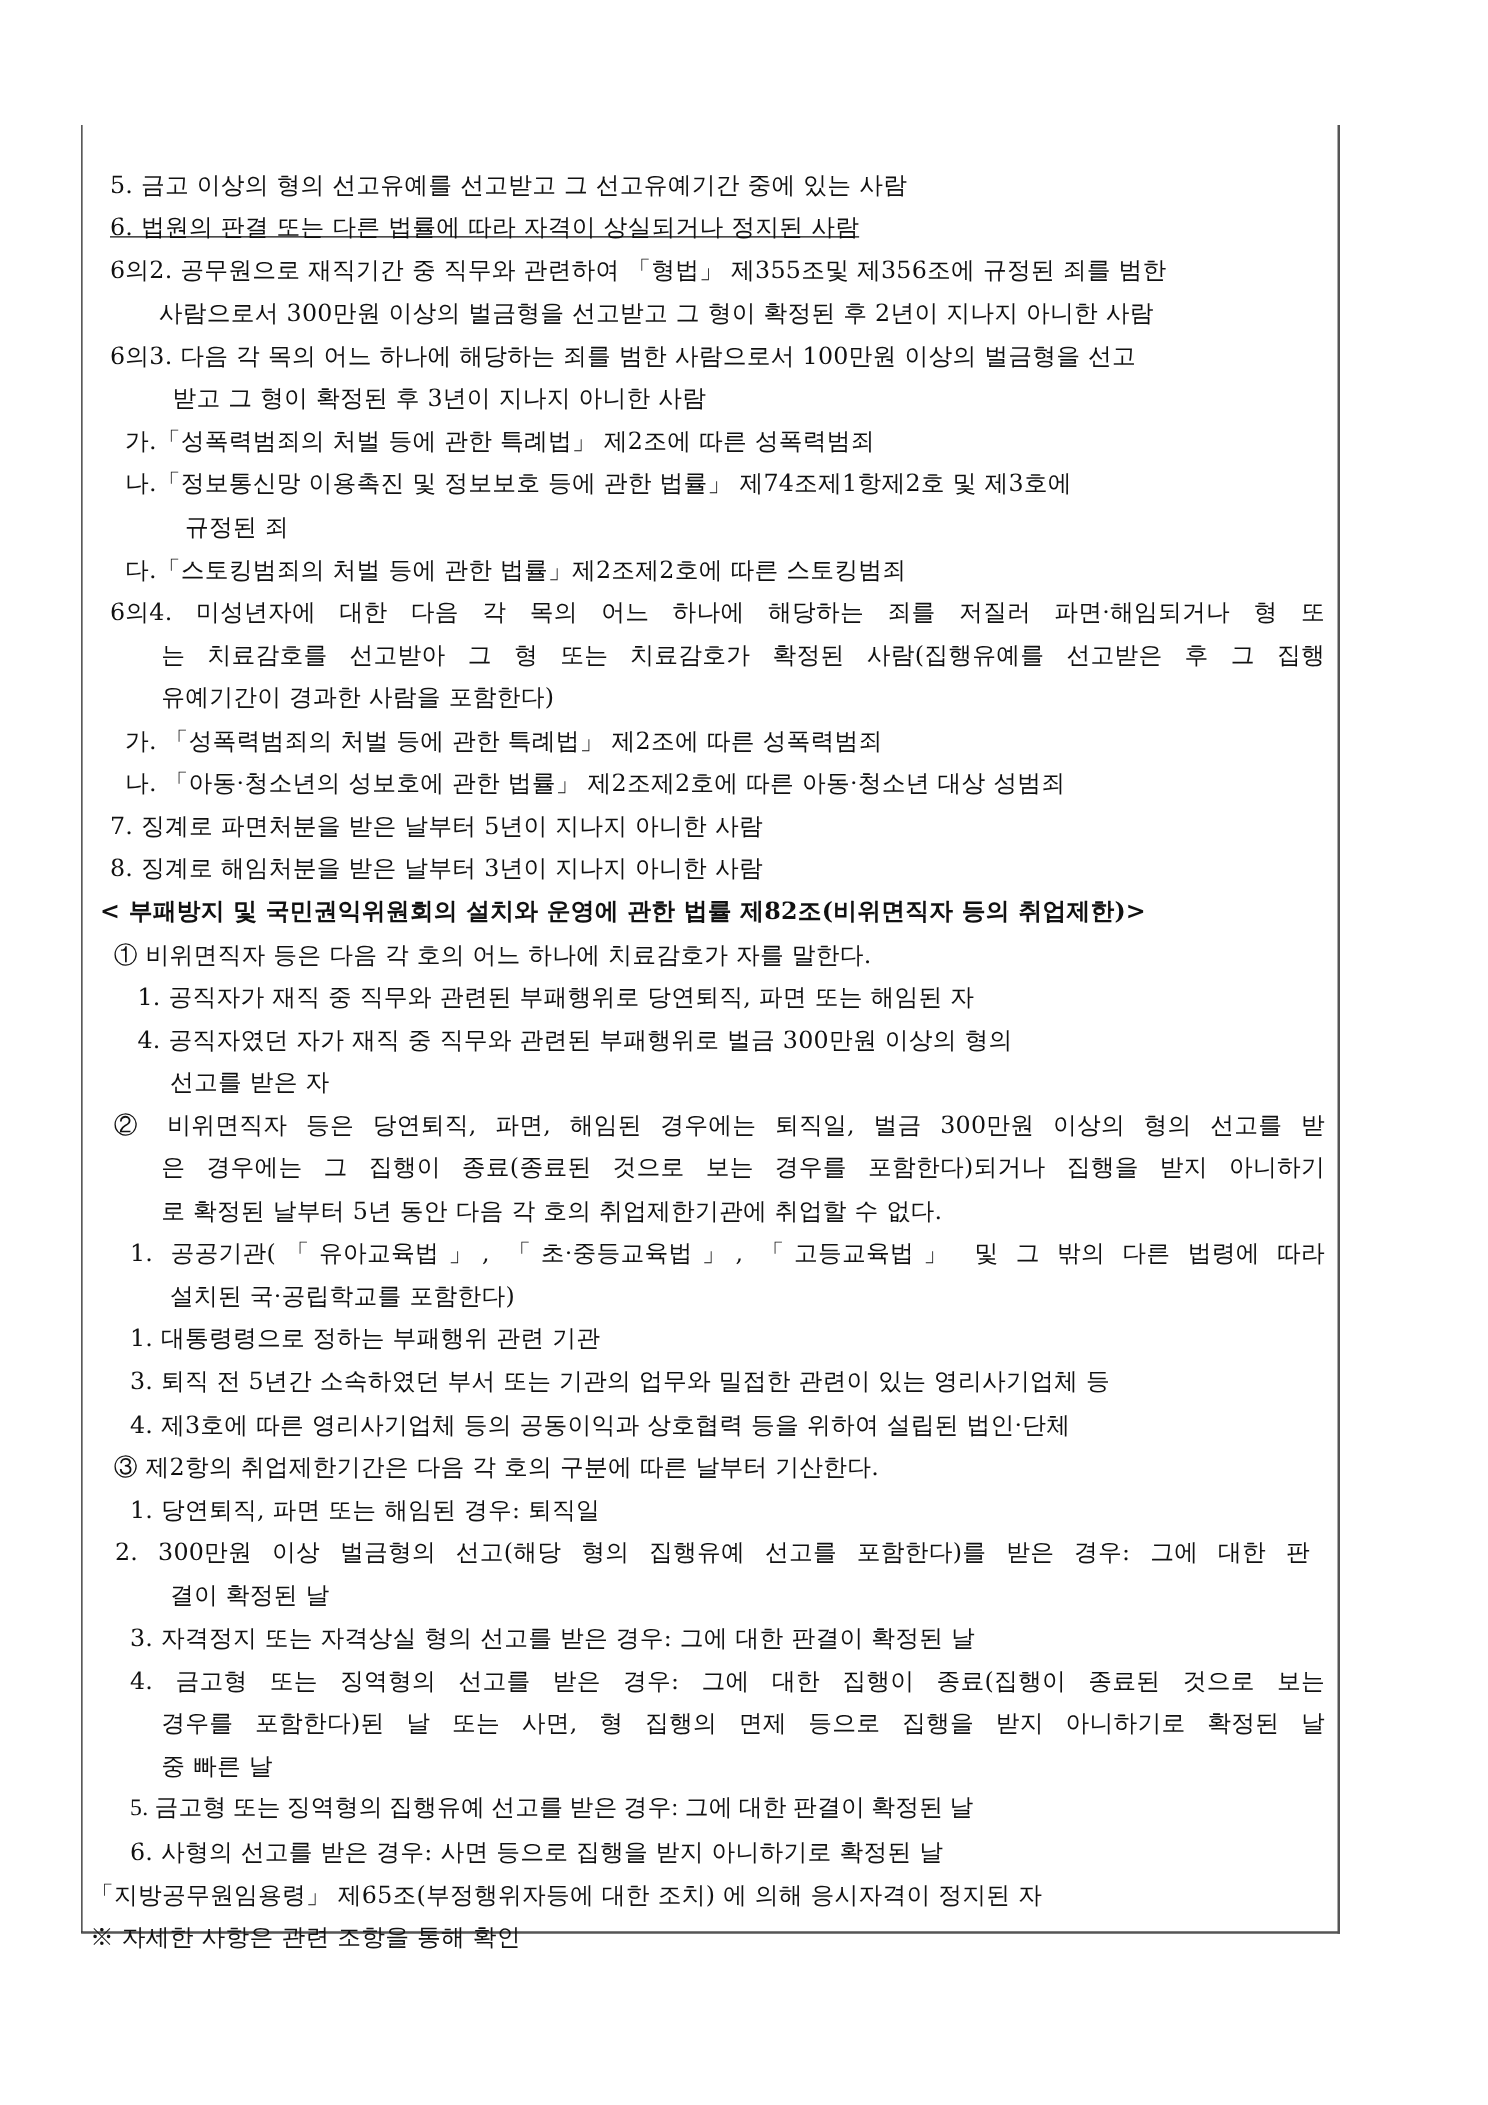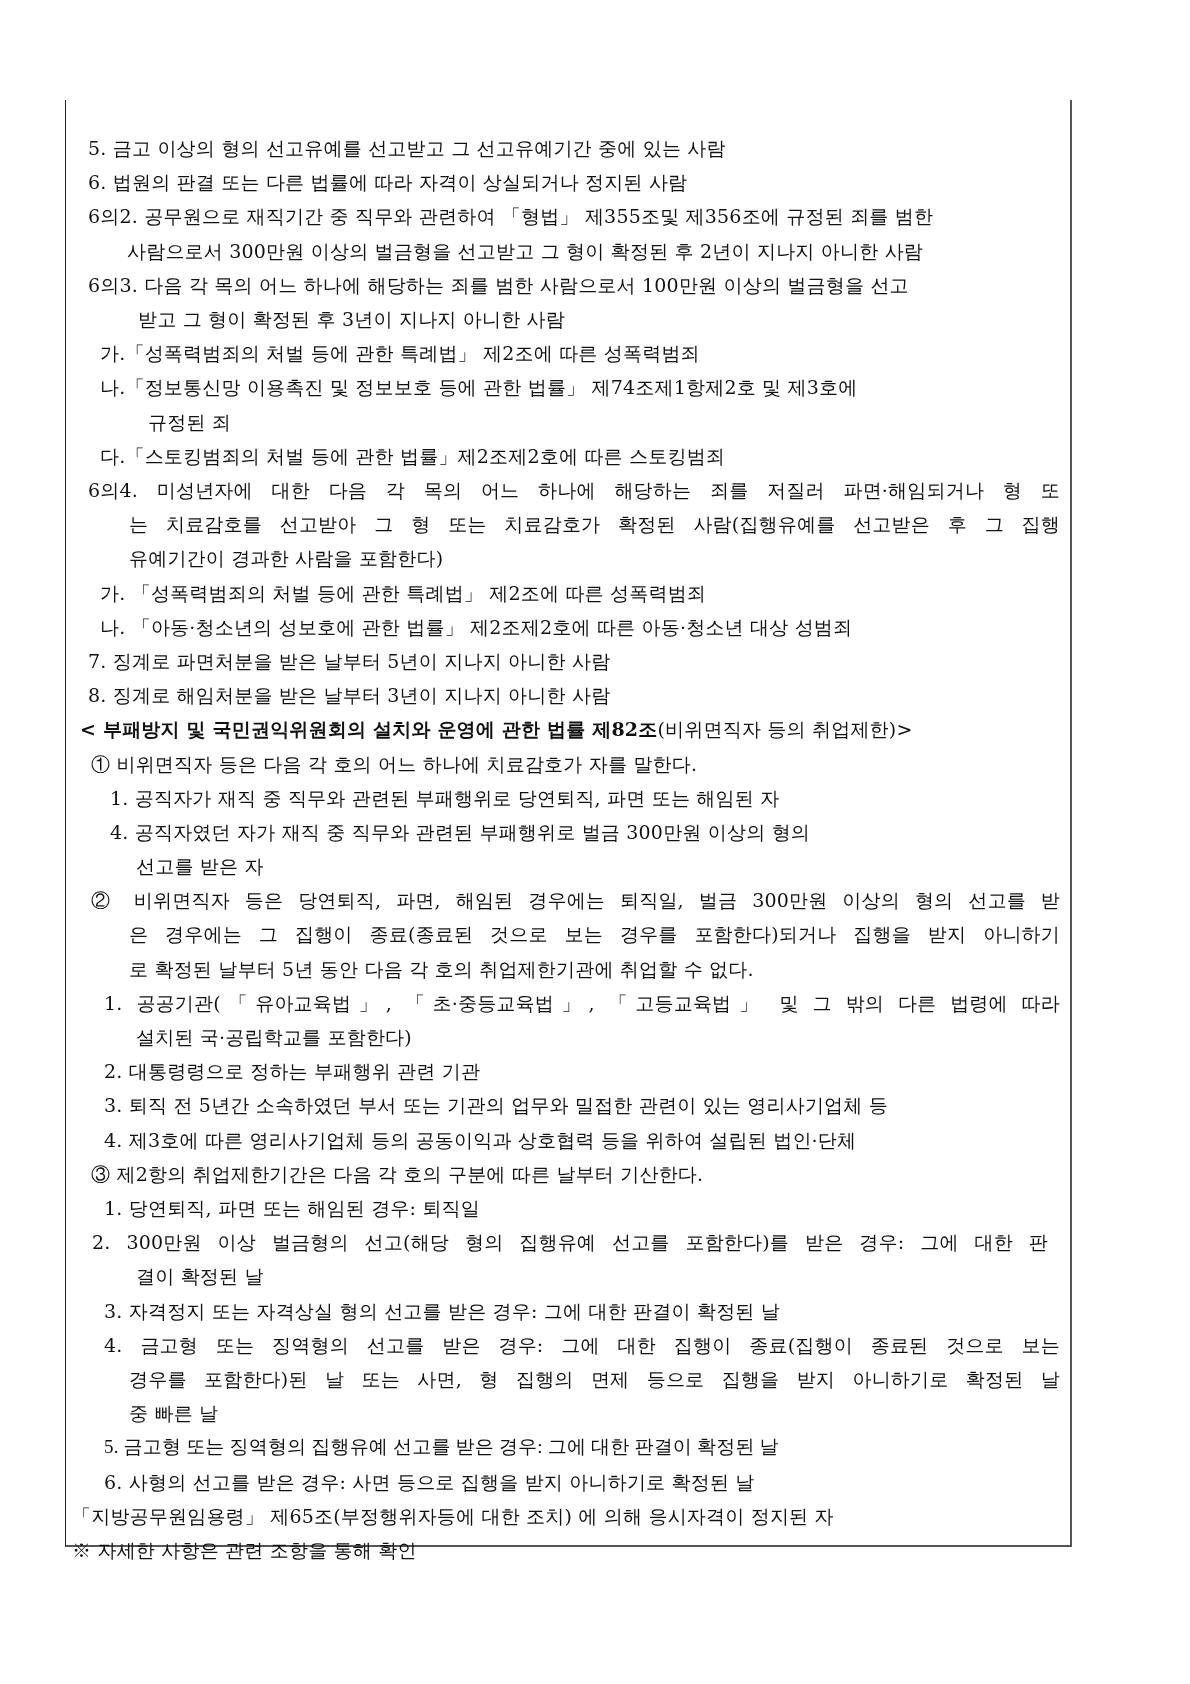--- a/index.html
+++ b/index.html
@@ -3,29 +3,29 @@
 <meta charset="utf-8">
 <style>
   html, body { margin:0; padding:0; background:#ffffff; }
   body { width:1190px; height:1684px; position:relative; overflow:hidden;
          font-family:"DejaVu Serif", "Liberation Serif", serif; color:#111; }
   .box { position:absolute; left:65px; top:100px; width:1007px; height:1447px;
          border-left:1.5px solid #222; border-right:2px solid #555; border-bottom:2px solid #555; box-sizing:border-box; }
   .line { position:absolute; white-space:nowrap; font-size:19px; line-height:28px; letter-spacing:0.2px;margin-top:31px; }
   .justify { text-align:justify; text-align-last:justify; white-space:normal; }
   .bold { font-weight:bold; }
-  .normal { font-weight:normal; }
+  .normal { font-weight:bold; }
 </style>
 </head>
 <body>
 
 <div class="box"></div>
 <div id="lines">
     <div class="line" style="left: 88px; top: 103px;"><span>5. 금고 이상의 형의 선고유예를 선고받고 그 선고유예기간 중에 있는 사람</span></div>
-    <div class="line" style="left: 88px; top: 137px;"><span>6. 법원의 판결 또는 다른 법률에 따라 자격이 상실되거나 정지된 사람</span></div>
+    <div class="line" style="left: 88px; top: 137px; text-decoration: underline;"><span>6. 법원의 판결 또는 다른 법률에 따라 자격이 상실되거나 정지된 사람</span></div>
     <div class="line" style="left: 88px; top: 171px;"><span>6의2. 공무원으로 재직기간 중 직무와 관련하여 「형법」 제355조및 제356조에 규정된 죄를 범한</span></div>
     <div class="line" style="left: 127px; top: 206px;"><span>사람으로서 300만원 이상의 벌금형을 선고받고 그 형이 확정된 후 2년이 지나지 아니한 사람</span></div>
     <div class="line" style="left: 88px; top: 240px;"><span>6의3. 다음 각 목의 어느 하나에 해당하는 죄를 범한 사람으로서 100만원 이상의 벌금형을 선고</span></div>
     <div class="line" style="left: 138px; top: 274px;"><span>받고 그 형이 확정된 후 3년이 지나지 아니한 사람</span></div>
     <div class="line" style="left: 100px; top: 308px;"><span>가.「성폭력범죄의 처벌 등에 관한 특례법」 제2조에 따른 성폭력범죄</span></div>
     <div class="line" style="left: 100px; top: 342px;"><span>나.「정보통신망 이용촉진 및 정보보호 등에 관한 법률」 제74조제1항제2호 및 제3호에</span></div>
     <div class="line" style="left: 148px; top: 377px;"><span>규정된 죄</span></div>
     <div class="line" style="left: 100px; top: 411px;"><span>다.「스토킹범죄의 처벌 등에 관한 법률」제2조제2호에 따른 스토킹범죄</span></div>
     <div class="line justify" style="left: 88px; top: 445px; width: 972px;"><span>6의4. 미성년자에 대한 다음 각 목의 어느 하나에 해당하는 죄를 저질러 파면·해임되거나 형 또</span></div>
     <div class="line justify" style="left: 129px; top: 479px; width: 931px;"><span>는 치료감호를 선고받아 그 형 또는 치료감호가 확정된 사람(집행유예를 선고받은 후 그 집행</span></div>
@@ -37,21 +37,21 @@
     <div class="line bold" style="left: 80px; top: 684px;"><span>&lt; 부패방지 및 국민권익위원회의 설치와 운영에 관한 법률 제82조</span><span class="normal">(비위면직자 등의 취업제한)&gt;</span></div>
     <div class="line" style="left: 91px; top: 719px;"><span>① 비위면직자 등은 다음 각 호의 어느 하나에 치료감호가 자를 말한다.</span></div>
     <div class="line" style="left: 110px; top: 753px;"><span>1. 공직자가 재직 중 직무와 관련된 부패행위로 당연퇴직, 파면 또는 해임된 자</span></div>
     <div class="line" style="left: 110px; top: 787px;"><span>4. 공직자였던 자가 재직 중 직무와 관련된 부패행위로 벌금 300만원 이상의 형의</span></div>
     <div class="line" style="left: 136px; top: 821px;"><span>선고를 받은 자</span></div>
     <div class="line justify" style="left: 91px; top: 855px; width: 969px;"><span>② 비위면직자 등은 당연퇴직, 파면, 해임된 경우에는 퇴직일, 벌금 300만원 이상의 형의 선고를 받</span></div>
     <div class="line justify" style="left: 129px; top: 889px; width: 931px;"><span>은 경우에는 그 집행이 종료(종료된 것으로 보는 경우를 포함한다)되거나 집행을 받지 아니하기</span></div>
     <div class="line" style="left: 129px; top: 924px;"><span>로 확정된 날부터 5년 동안 다음 각 호의 취업제한기관에 취업할 수 없다.</span></div>
     <div class="line justify" style="left: 104px; top: 958px; width: 956px;"><span>1. 공공기관(「유아교육법」, 「초·중등교육법」, 「고등교육법」 및 그 밖의 다른 법령에 따라</span></div>
     <div class="line" style="left: 136px; top: 992px;"><span>설치된 국·공립학교를 포함한다)</span></div>
-    <div class="line" style="left: 104px; top: 1026px;"><span>2. 대통령령으로 정하는 부패행위 관련 기관</span></div>
+    <div class="line" style="left: 104px; top: 1026px;"><span>1. 대통령령으로 정하는 부패행위 관련 기관</span></div>
     <div class="line" style="left: 104px; top: 1060px;"><span>3. 퇴직 전 5년간 소속하였던 부서 또는 기관의 업무와 밀접한 관련이 있는 영리사기업체 등</span></div>
     <div class="line" style="left: 104px; top: 1095px;"><span>4. 제3호에 따른 영리사기업체 등의 공동이익과 상호협력 등을 위하여 설립된 법인·단체</span></div>
     <div class="line" style="left: 91px; top: 1129px;"><span>③ 제2항의 취업제한기간은 다음 각 호의 구분에 따른 날부터 기산한다.</span></div>
     <div class="line" style="left: 104px; top: 1163px;"><span>1. 당연퇴직, 파면 또는 해임된 경우: 퇴직일</span></div>
     <div class="line justify" style="left: 92px; top: 1197px; width: 956px;"><span>2. 300만원 이상 벌금형의 선고(해당 형의 집행유예 선고를 포함한다)를 받은 경우: 그에 대한 판</span></div>
     <div class="line" style="left: 136px; top: 1231px;"><span>결이 확정된 날</span></div>
     <div class="line" style="left: 104px; top: 1266px; text-align: right;"><span>3. 자격정지 또는 자격상실 형의 선고를 받은 경우: 그에 대한 판결이 확정된 날</span></div>
     <div class="line justify" style="left: 104px; top: 1300px; width: 956px;"><span>4. 금고형 또는 징역형의 선고를 받은 경우: 그에 대한 집행이 종료(집행이 종료된 것으로 보는</span></div>
     <div class="line justify" style="left: 129px; top: 1334px; width: 931px;"><span>경우를 포함한다)된 날 또는 사면, 형 집행의 면제 등으로 집행을 받지 아니하기로 확정된 날</span></div>
     <div class="line" style="left: 129px; top: 1368px;"><span>중 빠른 날</span></div>

